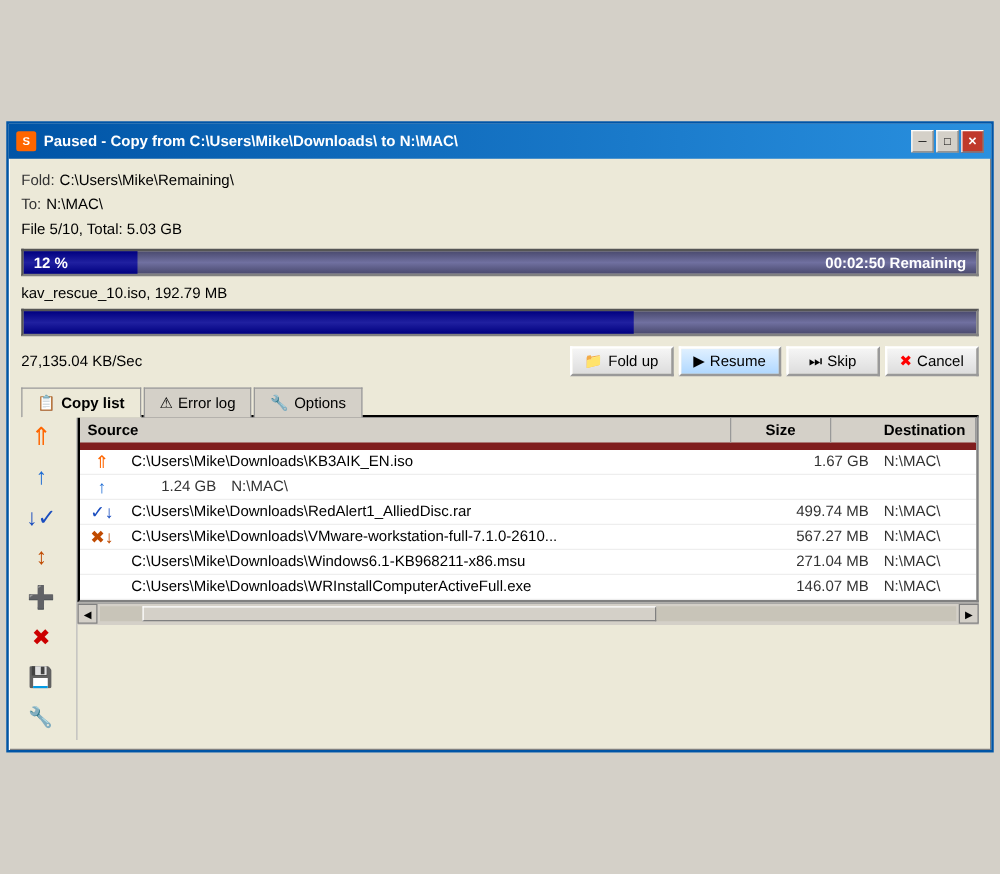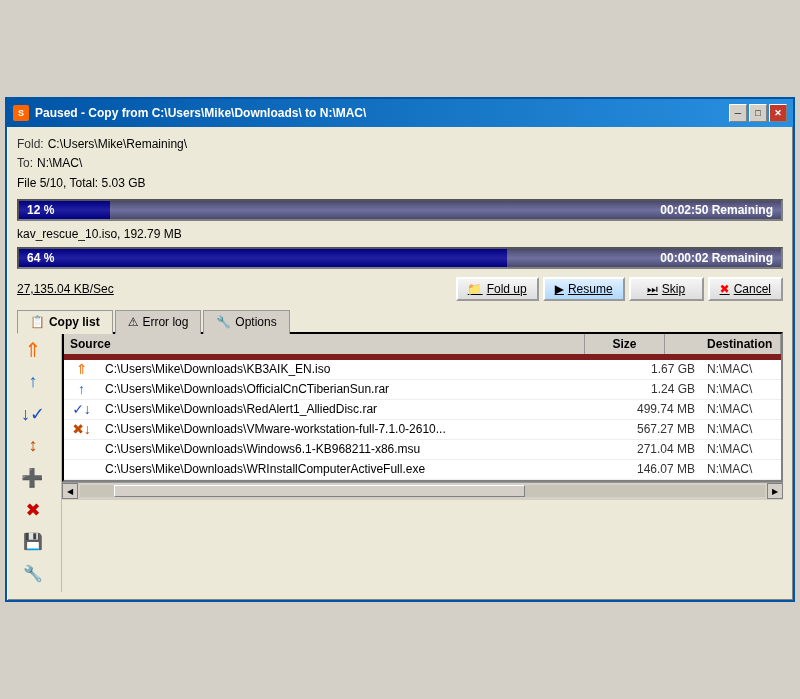--- a/index.html
+++ b/index.html
@@ -118,21 +118,20 @@
     .file-info {
       font-size: 12px;
       color: #000;
       margin: 4px 0 2px 0;
     }
     .buttons-row {
       display: flex;
       align-items: center;
       margin: 8px 0;
       gap: 4px;
-      text-decoration: underline;
     }
     .speed-label {
       flex: 1;
       font-size: 12px;
     }
     .win-btn {
       padding: 3px 10px;
       background: linear-gradient(to bottom, #f5f5f5, #ddd);
       border: 2px solid #999;
       border-top-color: #fff;
@@ -320,24 +319,20 @@
           <span>00:02:50 Remaining</span>
         </div>
       </div>
     </div>
 
     <div class="file-info">kav_rescue_10.iso, 192.79 MB</div>
 
     <div class="progress-container">
       <div class="progress-bar-wrapper">
         <div class="progress-fill progress-fill-64"></div>
-        <div class="progress-text">
-          <span>64 %</span>
-          <span>00:00:02 Remaining</span>
-        </div>
       </div>
     </div>
 
     <div class="buttons-row">
       <span class="speed-label">27,135.04 KB/Sec</span>
       <button class="win-btn">
         <span>📁</span>
         <span>Fold up</span>
       </button>
       <button class="win-btn" style="background:linear-gradient(to bottom,#e0f0ff,#b0d8ff);">
@@ -393,21 +388,20 @@
 
           <div class="list-body" id="list-body">
           <div class="list-row">
       <div class="list-row-icon" style="color:#ff6600;font-size:14px;">⇑</div>
       <div class="list-cell list-cell-source">C:\Users\Mike\Downloads\KB3AIK_EN.iso</div>
       <div class="list-cell list-cell-size">1.67 GB</div>
       <div class="list-cell list-cell-dest">N:\MAC\</div>
     </div>
               <div class="list-row">
       <div class="list-row-icon" style="color:#1a6ad4;font-size:14px;">↑</div>
-      <div class="list-cell list-cell-source">C:\Users\Mike\Downloads\OfficialCnCTiberianSun.rar</div>
       <div class="list-cell list-cell-size">1.24 GB</div>
       <div class="list-cell list-cell-dest">N:\MAC\</div>
     </div>
               <div class="list-row">
       <div class="list-row-icon" style="color:#1a4dbf;font-size:14px;">✓↓</div>
       <div class="list-cell list-cell-source">C:\Users\Mike\Downloads\RedAlert1_AlliedDisc.rar</div>
       <div class="list-cell list-cell-size">499.74 MB</div>
       <div class="list-cell list-cell-dest">N:\MAC\</div>
     </div>
               <div class="list-row">

